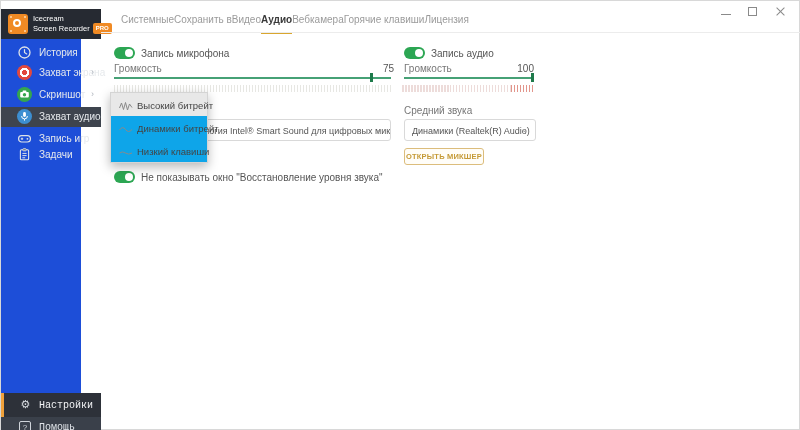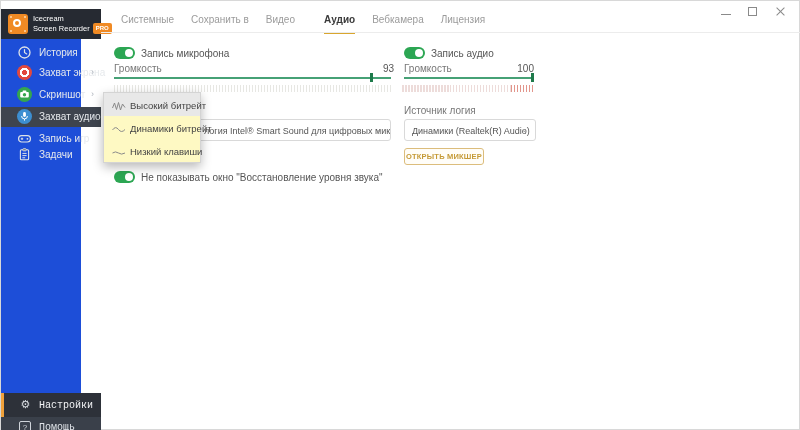--- a/index.html
+++ b/index.html
@@ -35,39 +35,39 @@
 
   #settings-row { position:absolute; left:0; top:384px; width:100px; height:24px; background:#2d3139; color:#f2f3f5; font-size:10px; cursor:pointer; }
   #settings-row .bar { position:absolute; left:0; top:0; width:3px; height:24px; background:#f0a13b; }
   #help-row { position:absolute; left:0; top:408px; width:100px; height:22px; background:#3a404a; color:#dfe3e8; font-size:10px; cursor:pointer; }
   .bott-ic { position:absolute; left:18px; top:5px; width:13px; height:13px; color:#d7dbe0; font-size:11px; line-height:13px; text-align:center; }
   .bott-label { position:absolute; left:38px; top:7px;font-family:Liberation Mono, monospace; }
   #help-row .bott-label { top:5px; }
   .help-sq { position:absolute; left:18px; top:4px; width:12px; height:12px; border:1px solid #cfd4da; border-radius:2px; color:#cfd4da; font-size:8px; text-align:center; line-height:11px; }
 
   
-  #tabbar { position:absolute; left:120px; top:13px; display:flex; gap:17px; }
+  #tabbar { position:absolute; left:120px; top:13px; display:flex; }
   .tab { font-size:10px; color:#9b9b9b; padding-bottom:7px; cursor:pointer; white-space:nowrap; }
-  .tab.active { color:#3a3a3a; font-weight:bold; border-bottom:2px solid #d9a62e;margin-left:12px; }
+  .tab.active { color:#3a3a3a; font-weight:bold; border-bottom:2px solid #d9a62e; }
   #tab-divider { position:absolute; left:100px; top:31px; width:700px; height:1px; background:#ececec; }
 
   
   .toggle { position:absolute; width:21px; height:12px; background:#2ca653; border-radius:6px; cursor:pointer; }
   .toggle .knob { position:absolute; right:2px; top:2px; width:8px; height:8px; background:#fff; border-radius:50%; }
   .lbl { position:absolute; font-size:10px; color:#555; white-space:nowrap; }
   .sub { color:#777; }
   .track { position:absolute; height:2px; background:#46a176; cursor:pointer; }
   .handle { position:absolute; width:3px; height:9px; background:#1e7a4b; top:-4px; cursor:pointer; }
   .meter { position:absolute; height:7px; }
   .select { position:absolute; height:22px; background:#fff; border:1px solid #d9d9d9; border-radius:3px; font-size:9px; color:#555; cursor:pointer; overflow:hidden; white-space:nowrap; }
   .select .chev { position:absolute; right:7px; top:4px; color:#999; font-size:9px; }
   .select .txt { position:absolute; top:6px; }
 
   
-  #bitrate-menu { position:absolute; left:102px; top:91px; width:98px; background:#fef9c3; border:1px solid #d4d4d4; box-shadow:0 4px 10px rgba(0,0,0,0.28); z-index:10; }
+  #bitrate-menu { position:absolute; left:109px; top:91px; width:98px; background:#0ea5e9; border:1px solid #d4d4d4; box-shadow:0 4px 10px rgba(0,0,0,0.28); z-index:10; }
   .menu-item { position:relative; height:23px; font-size:9.5px; color:#444; cursor:pointer; }
   .menu-item.hl { background:#e8e8e8; }
   .menu-item svg { position:absolute; left:8px; top:8px; }
   .menu-item .mi-label { position:absolute; left:26px; top:7px; white-space:nowrap; }
 
   
   #mixer-btn { position:absolute; left:403px; top:147px; width:80px; height:17px; border:1px solid #dcbd7c; border-radius:3px; background:#fffdf8; color:#c59a36; font-size:7.5px; font-weight:bold; text-align:center; line-height:15px; letter-spacing:0.2px; cursor:pointer; }
 </style>
 </head>
 <body>
@@ -179,31 +179,32 @@
       <span class="bott-label">Помощь</span>
     </div>
   </div>
 
   <div id="tabbar">
     <div class="tab">Системные</div>
     <div class="tab">Сохранить в</div>
     <div class="tab">Видео</div>
     <div class="tab active">Аудио</div>
     <div class="tab">Вебкамера</div>
+    <div class="tab">Горячие клавиши</div>
     <div class="tab">Лицензия</div>
   </div>
   <div id="tab-divider"></div>
 
   <div class="toggle" style="left:113px;top:46px">
       <div class="knob"></div>
     </div>
   <span class="lbl" style="left:140px;top:47px">Запись микрофона</span>
 
   <span class="lbl sub" style="left:113px;top:62px">Громкость</span>
-  <span class="lbl" style="left:363px;top:62px;width:30px;text-align:right">93</span>
+  <span class="lbl" style="left:363px;top:62px;width:30px;text-align:right">75</span>
 
   <div class="track" style="left:113px;top:76px;width:277px">
     <div class="handle" style="left:256px"></div>
   </div>
 
   <div class="meter" style="left:113px;top:84px;width:277px;background:repeating-linear-gradient(90deg,#e7e7e3 0px,#e7e7e3 1.5px,#ffffff 1.5px,#ffffff 3px)"></div>
 
   <div class="select" style="left:113px;top:118px;width:277px">
     <span class="txt" style="left:89px">логия Intel® Smart Sound для цифровых микрофонов)</span>
     <span class="chev">⌄</span>
@@ -243,21 +244,21 @@
   <span class="lbl sub" style="left:403px;top:62px">Громкость</span>
   <span class="lbl" style="left:503px;top:62px;width:30px;text-align:right">100</span>
 
   <div class="track" style="left:403px;top:76px;width:130px">
     <div class="handle" style="left:127px"></div>
   </div>
 
   <div class="meter" style="left:401px;top:84px;width:132px;background:repeating-linear-gradient(90deg,#eddcda 0px,#eddcda 1.5px,#ffffff 1.5px,#ffffff 3px)"></div>
   <div class="meter" style="left:510px;top:84px;width:23px;background:repeating-linear-gradient(90deg,#e2958b 0px,#e2958b 1.5px,#ffffff 1.5px,#ffffff 3px)"></div>
 
-  <span class="lbl sub" style="left:403px;top:104px">Источник логия</span>
+  <span class="lbl sub" style="left:403px;top:104px">Средний звука</span>
 
   <div class="select" style="left:403px;top:118px;width:132px">
     <span class="txt" style="left:7px">Динамики (Realtek(R) Audio)</span>
     <span class="chev">⌄</span>
   </div>
 
   <div id="mixer-btn">ОТКРЫТЬ МИКШЕР</div>
 
 </div>
 

